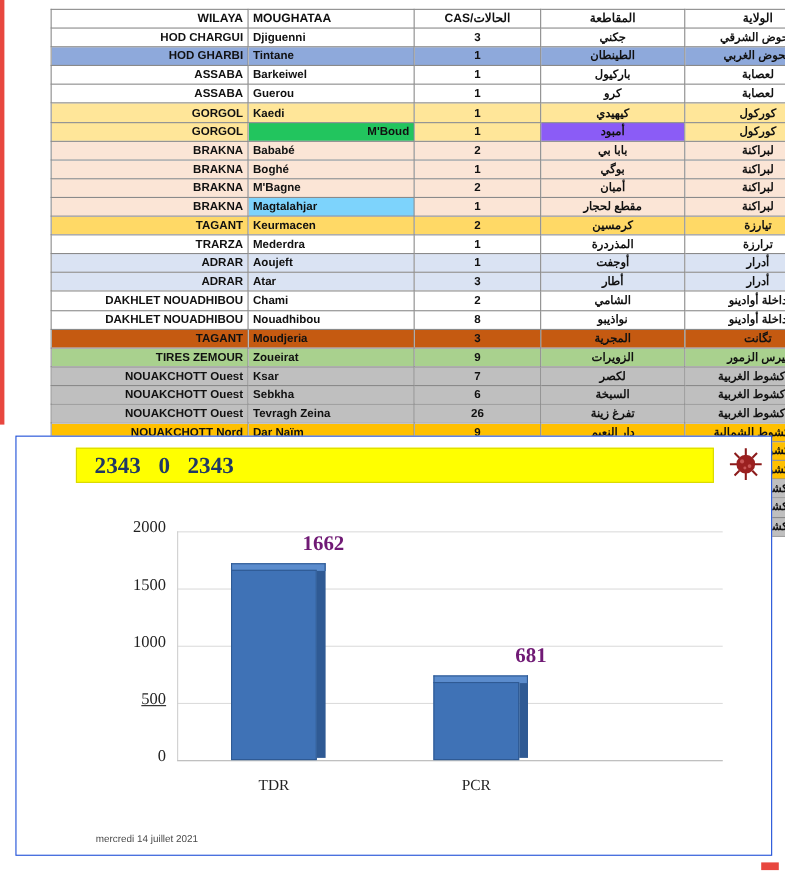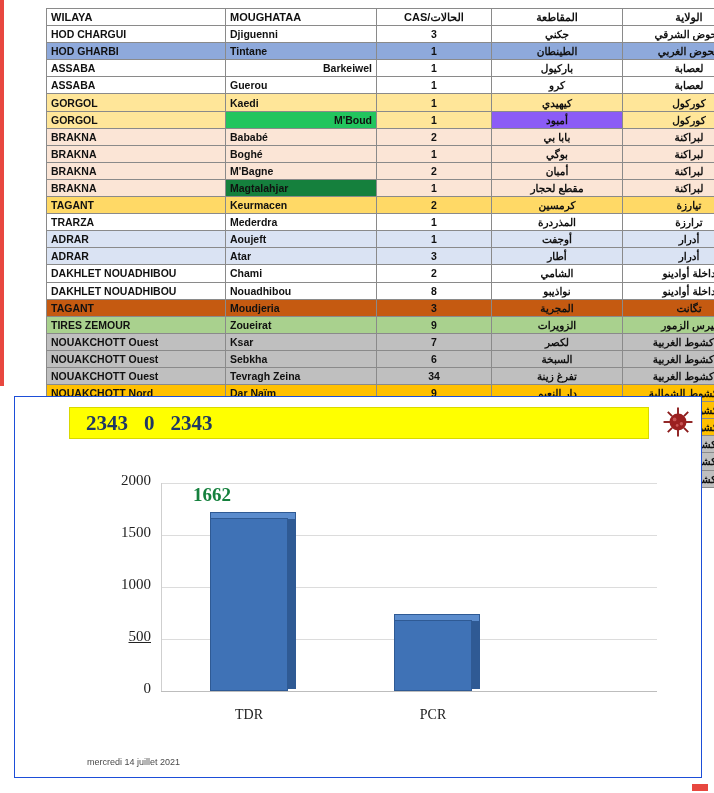--- a/index.html
+++ b/index.html
@@ -43,21 +43,21 @@
   table.data td, table.data th {
     border: 1px solid #8a8a8a;
     padding: 0px 4px;
     height: 16.1px;
     line-height: 16px;
     white-space: nowrap;
     overflow: hidden;
     font-weight: bold;
     color: #111111;
   }
-  .c-wilaya { width: 170px; text-align: left; }
+  .c-wilaya { width: 170px; text-align: right; }
   .c-mough  { width: 142px; text-align: left; }
   .c-cas    { width: 106px; text-align: center; }
   .c-moug-ar{ width: 122px; text-align: center; direction: rtl; }
   .c-wil-ar  { width: 124px; text-align: center; direction: rtl; }
   thead td {
     background: #ffffff;
     font-size: 11px;
   }
   
   .chart-panel {
@@ -123,22 +123,22 @@
     font-size: 14px;
     color: #222222;
     text-align: center;
     width: 120px;
   }
   .bar-value {
     position: absolute;
     font-family: "Liberation Serif", serif;
     font-weight: bold;
     font-size: 19px;
-    color: #15803d;
-    text-align: left;
+    color: #701a75;
+    text-align: right;
     width: 120px;
   }
   .bar {
     position: absolute;
     background: #3f72b6;
     border: 1px solid #2f5a94;
     box-sizing: border-box;
   }
   .bar-top {
     position: absolute;
@@ -220,21 +220,21 @@
           </tr>
           <tr>
             <td class="c-wilaya" style="background: rgb(142, 169, 219);">HOD GHARBI</td>
             <td class="c-mough" style="background: rgb(142, 169, 219);">Tintane</td>
             <td class="c-cas" style="background: rgb(142, 169, 219);">1</td>
             <td class="c-moug-ar" style="background: rgb(142, 169, 219);">الطينطان</td>
             <td class="c-wil-ar" style="background: rgb(142, 169, 219);">الحوض الغربي</td>
           </tr>
           <tr>
             <td class="c-wilaya" style="background: rgb(255, 255, 255);">ASSABA</td>
-            <td class="c-mough" style="background: rgb(255, 255, 255); text-align: right;">Barkeiwel</td>
+            <td class="c-mough" style="background: rgb(255, 255, 255);">Barkeiwel</td>
             <td class="c-cas" style="background: rgb(255, 255, 255);">1</td>
             <td class="c-moug-ar" style="background: rgb(255, 255, 255);">باركيول</td>
             <td class="c-wil-ar" style="background: rgb(255, 255, 255);">لعصابة</td>
           </tr>
           <tr>
             <td class="c-wilaya" style="background: rgb(255, 255, 255);">ASSABA</td>
             <td class="c-mough" style="background: rgb(255, 255, 255);">Guerou</td>
             <td class="c-cas" style="background: rgb(255, 255, 255);">1</td>
             <td class="c-moug-ar" style="background: rgb(255, 255, 255);">كرو</td>
             <td class="c-wil-ar" style="background: rgb(255, 255, 255);">لعصابة</td>
@@ -269,21 +269,21 @@
           </tr>
           <tr>
             <td class="c-wilaya" style="background: rgb(251, 229, 214);">BRAKNA</td>
             <td class="c-mough" style="background: rgb(251, 229, 214);">M'Bagne</td>
             <td class="c-cas" style="background: rgb(251, 229, 214);">2</td>
             <td class="c-moug-ar" style="background: rgb(251, 229, 214);">أمبان</td>
             <td class="c-wil-ar" style="background: rgb(251, 229, 214);">لبراكنة</td>
           </tr>
           <tr>
             <td class="c-wilaya" style="background: rgb(251, 229, 214);">BRAKNA</td>
-            <td class="c-mough" style="background: #15803d;">Magtalahjar</td>
+            <td class="c-mough" style="background: #7dd3fc;">Magtalahjar</td>
             <td class="c-cas" style="background: rgb(251, 229, 214);">1</td>
             <td class="c-moug-ar" style="background: rgb(251, 229, 214);">مقطع لحجار</td>
             <td class="c-wil-ar" style="background: rgb(251, 229, 214);">لبراكنة</td>
           </tr>
           <tr>
             <td class="c-wilaya" style="background: rgb(255, 217, 102);">TAGANT</td>
             <td class="c-mough" style="background: rgb(255, 217, 102);">Keurmacen</td>
             <td class="c-cas" style="background: rgb(255, 217, 102);">2</td>
             <td class="c-moug-ar" style="background: rgb(255, 217, 102);">كرمسين</td>
             <td class="c-wil-ar" style="background: rgb(255, 217, 102);">تيارزة</td>
@@ -347,21 +347,21 @@
           <tr>
             <td class="c-wilaya" style="background: rgb(191, 191, 191);">NOUAKCHOTT Ouest</td>
             <td class="c-mough" style="background: rgb(191, 191, 191);">Sebkha</td>
             <td class="c-cas" style="background: rgb(191, 191, 191);">6</td>
             <td class="c-moug-ar" style="background: rgb(191, 191, 191);">السبخة</td>
             <td class="c-wil-ar" style="background: rgb(191, 191, 191);">نواكشوط الغربية</td>
           </tr>
           <tr>
             <td class="c-wilaya" style="background: rgb(191, 191, 191);">NOUAKCHOTT Ouest</td>
             <td class="c-mough" style="background: rgb(191, 191, 191);">Tevragh Zeina</td>
-            <td class="c-cas" style="background: rgb(191, 191, 191);">34</td>
+            <td class="c-cas" style="background: rgb(191, 191, 191);">26</td>
             <td class="c-moug-ar" style="background: rgb(191, 191, 191);">تفرغ زينة</td>
             <td class="c-wil-ar" style="background: rgb(191, 191, 191);">نواكشوط الغربية</td>
           </tr>
           <tr>
             <td class="c-wilaya" style="background: rgb(255, 192, 0);">NOUAKCHOTT Nord</td>
             <td class="c-mough" style="background: rgb(255, 192, 0);">Dar Naïm</td>
             <td class="c-cas" style="background: rgb(255, 192, 0);">9</td>
             <td class="c-moug-ar" style="background: rgb(255, 192, 0);">دار النعيم</td>
             <td class="c-wil-ar" style="background: rgb(255, 192, 0);">نواكشوط الشمالية</td>
           </tr>
@@ -443,20 +443,21 @@
         <div class="axis-v" style="left: 108px; top: 30px; height: 208px;"></div>
         <div class="axis-h" style="left: 108px; top: 238px; width: 496px;"></div>
         <div class="bar-side" style="left: 235px; top: 60.152px; height: 175.848px;"></div>
         <div class="bar-top" style="left: 157px; top: 59.152px; width: 86px;"></div>
         <div class="bar" style="left: 157px; top: 65.152px; width: 78px; height: 172.848px; background: rgb(63, 114, 182);"></div>
         <div class="bar-value" style="left: 140px; top: 31.152px;">1662</div>
         <div class="cat-label" style="left: 136px; top: 254px;">TDR</div>
         <div class="bar-side" style="left: 419px; top: 162.176px; height: 73.824px;"></div>
         <div class="bar-top" style="left: 341px; top: 161.176px; width: 86px;"></div>
         <div class="bar" style="left: 341px; top: 167.176px; width: 78px; height: 70.824px; background: rgb(63, 114, 182);"></div>
+        <div class="bar-value" style="left: 324px; top: 133.176px;">681</div>
         <div class="cat-label" style="left: 320px; top: 254px;">PCR</div>
       </div>
 
     <div class="footnote">mercredi 14 juillet 2021</div>
   </div>
 
   <div class="bottom-strip"></div>
   <div class="strip-tab"></div>
 </div>
 

